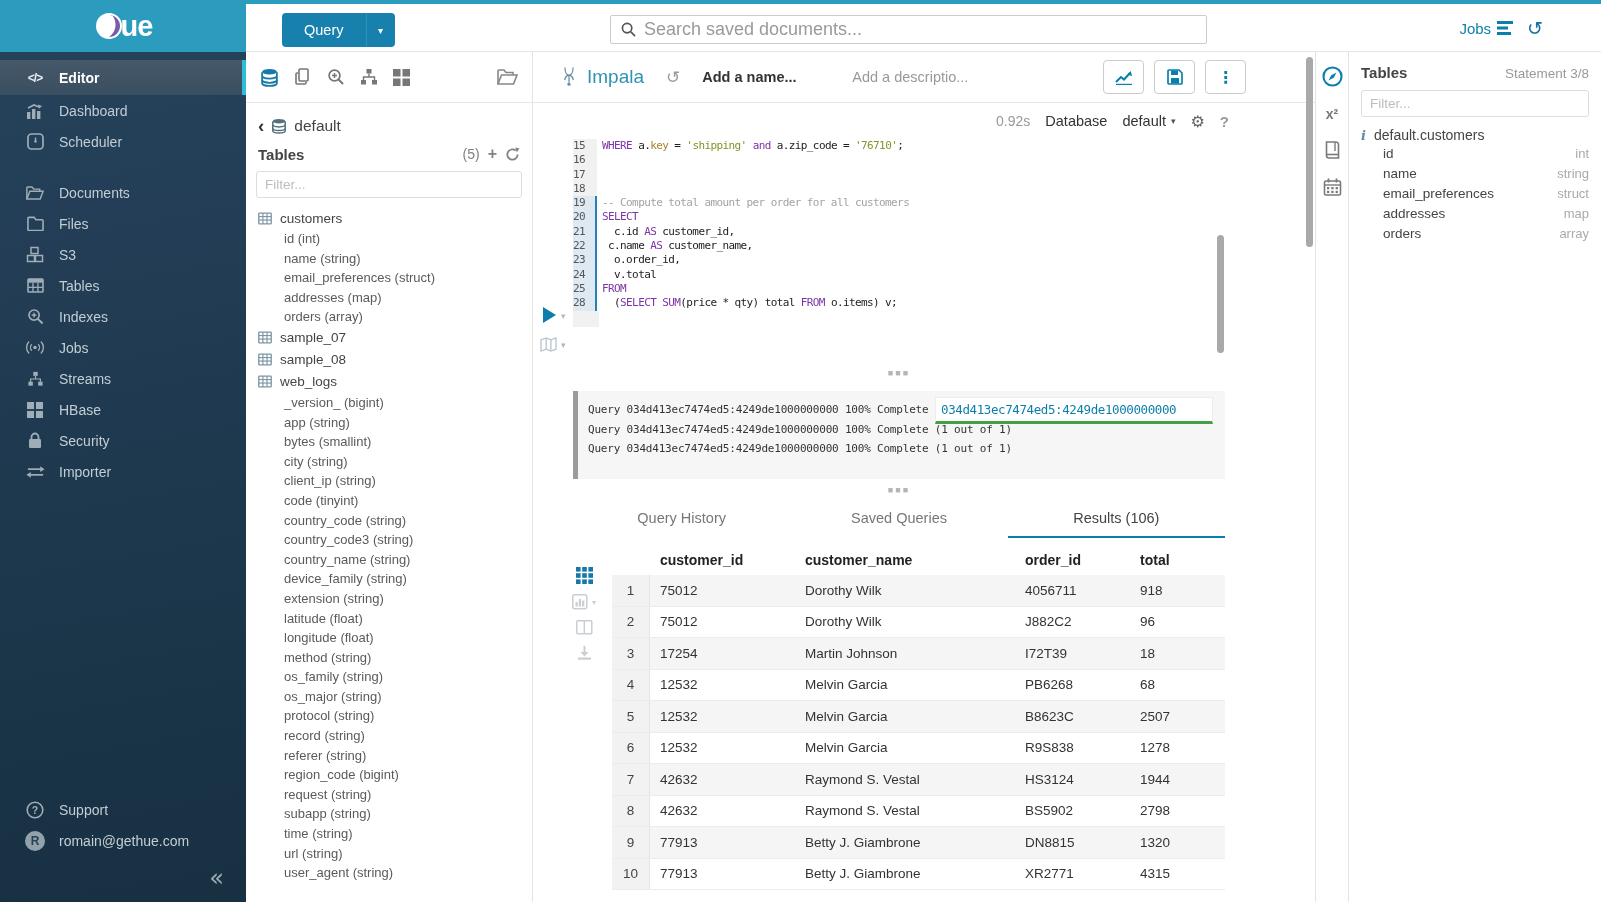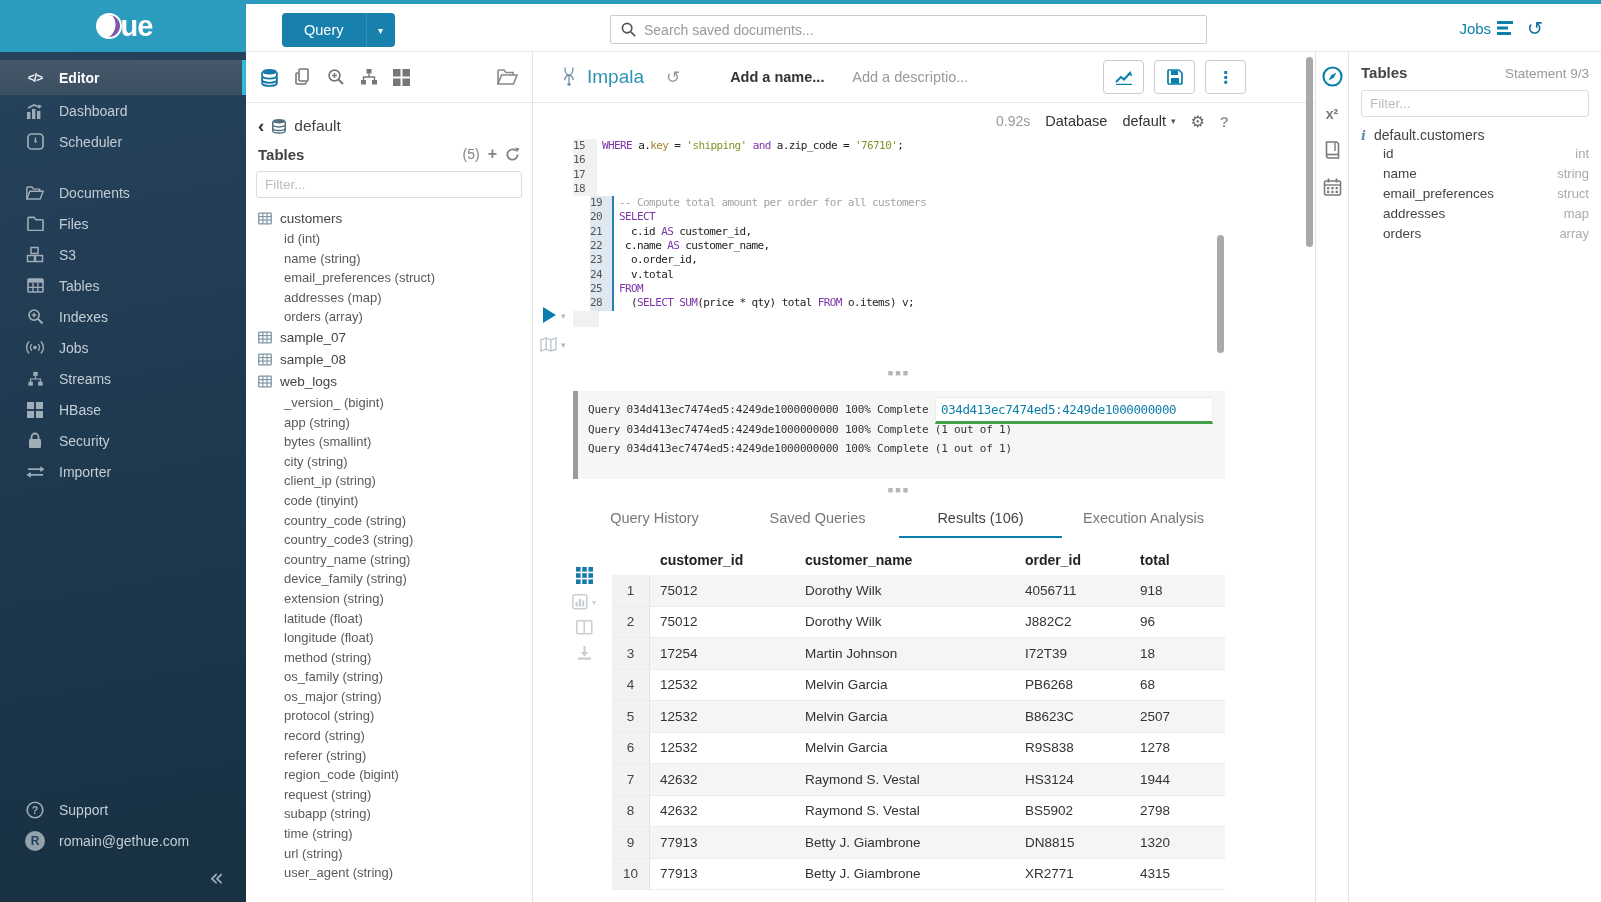--- a/index.html
+++ b/index.html
@@ -35,21 +35,21 @@
   .topbar { position:absolute; left:246px; top:0; width:1355px; height:52px; background:#fff;
     border-top:4px solid #2b9cbd; border-bottom:1px solid #e6e6e6; z-index:4; }
   .query-btn { position:absolute; left:36px; top:9px; height:34px; display:flex;
     border-radius:4px; overflow:hidden; cursor:pointer; }
   .query-main { background:#1780ac; color:#fff; font-size:14.5px; display:flex;
     align-items:center; padding:0 22px; }
   .query-caret { background:#1780ac; border-left:1px solid #2c91bb; width:29px; display:flex;
     align-items:center; justify-content:center; color:#fff; font-size:10px; }
   .search-wrap { position:absolute; left:364px; top:11px; width:597px; height:29px;
     border:1px solid #ccc; border-radius:2px; display:flex; align-items:center; background:#fff; }
-  .search-wrap input { border:none; outline:none; flex:1; font-size:14px; color:#0f172a;
+  .search-wrap input { border:none; outline:none; flex:1; font-size:18px; color:#0f172a;
     font-family:"Liberation Sans",sans-serif; }
   .search-wrap input::placeholder { color:#9a9a9a; }
   .search-ic { margin:0 8px 0 10px; color:#555; }
   .topbar-right { position:absolute; right:58px; top:0; height:48px; display:flex;
     align-items:center; gap:14px; }
   .jobs-link { color:#0b7fab; font-size:15px; display:flex; align-items:center; gap:6px; cursor:pointer; }
   .history-top-ic { color:#15719c; font-size:19px; cursor:pointer; }
 
   
   .assist-left { position:absolute; left:246px; top:52px; width:287px; height:850px;
@@ -80,21 +80,21 @@
   .col-row { height:19.6px; line-height:19.6px; padding-left:26px; font-size:13px;
     color:#5a5a5a; cursor:pointer; white-space:nowrap; }
 
   
   .main { position:absolute; left:533px; top:52px; width:782px; height:850px; background:#fff; }
   .snippet-head { height:51px; border-bottom:1px solid #e8e8e8; display:flex;
     align-items:center; padding-left:27px; }
   .engine-name { color:#2f93b6; font-size:19px; margin:0 22px 0 9px; }
   .hist-ic { color:#9a9a9a; font-size:17px; margin-right:22px; cursor:pointer; }
   .name-input { border:none; outline:none; font-size:14.5px; width:150px;
-    font-family:"Liberation Sans",sans-serif;text-align:center; }
+    font-family:"Liberation Sans",sans-serif; }
   .name-input::placeholder { color:#333; font-weight:bold; }
   .desc-input { border:none; outline:none; font-size:14.5px; width:170px;
     font-family:"Liberation Sans",sans-serif; }
   .desc-input::placeholder { color:#999; }
   .head-btns { margin-left:auto; margin-right:69px; display:flex; gap:10px; }
   .hbtn { width:41px; height:34px; border:1px solid #ccc; border-radius:4px; background:#fff;
     display:flex; align-items:center; justify-content:center; color:#0b7fab; cursor:pointer; }
   .kebab { font-size:16px; font-weight:bold; }
 
   .exec-row { height:36px; display:flex; align-items:center; justify-content:flex-end;
@@ -104,21 +104,21 @@
   .db-value { color:#333; font-size:14.5px; display:flex; align-items:center; gap:5px; cursor:pointer; }
   .db-caret { font-size:9px; color:#555; }
   .gear-ic { color:#666; font-size:16px; cursor:pointer; }
   .help-ic { color:#999; font-size:15px; font-weight:bold; cursor:pointer; }
 
   .editor-wrap { position:relative; margin-left:40px; height:216px; }
   .code-lines { font-family:"DejaVu Sans Mono", monospace; font-size:11px; letter-spacing:-0.6px; }
   .cl { display:flex; height:14.3px; line-height:14.3px; }
   .gut { width:24px; text-align:right; padding-right:19px; background:#f1f1f1; color:#555;
     border-right:2px solid #f1f1f1; flex:none; }
-  .gut.mark { background:#dfe9f2; border-right:2px solid #2a7fb5;margin-left:17px; }
+  .gut.mark { background:#dfe9f2; border-right:2px solid #2a7fb5; }
   .code { padding-left:5px; white-space:pre; color:#222; }
   .kw { color:#7c35a8; } .str { color:#7d9726; } .attr { color:#a8842c; } .cmt { color:#a3a3a3; }
   .gut-tail { width:26px; height:16px; background:#f1f1f1; }
   .play-btn { position:absolute; left:-30px; top:168px; width:0; height:0; cursor:pointer;
     border-left:13px solid #0b7fab; border-top:8px solid transparent; border-bottom:8px solid transparent; }
   .play-caret { position:absolute; left:-12px; top:172px; color:#b9b9b9; font-size:9px; cursor:pointer; }
   .book-ic { position:absolute; left:-33px; top:198px; color:#b9c4cc; cursor:pointer; display:flex; gap:4px; align-items:center;}
   .book-caret { color:#b0b8bf; font-size:9px; }
   .editor-scrollbar { position:absolute; right:91px; top:183px; width:7px; height:118px;
     background:#a9a9a9; border-radius:4px; }
@@ -684,21 +684,20 @@
     </div>
 
   <div class="tabs-row">
 
       <div class="tab">Query History</div>
 
       <div class="tab">Saved Queries</div>
 
       <div class="tab active">Results (106)</div>
 
-      <div class="tab">Execution Analysis</div>
 
   </div>
 
   <div class="results-area">
     <div class="res-rail">
       <span class="rail-ic" style="color:#1679a8">
         <svg width="17" height="17" viewBox="0 0 17 17">
             <g fill="currentColor">
               <rect x="0" y="0" width="4.6" height="4.6"></rect>
               <rect x="6.2" y="0" width="4.6" height="4.6"></rect>
@@ -863,21 +862,21 @@
           <rect x="12.6" y="12.8" width="2.3" height="2.3"></rect>
         </g>
       </svg>
   </span>
 </div>
 <div class="vdiv2"></div>
 
 <div class="assist-right">
   <div class="ar-head">
     <span class="ar-title">Tables</span>
-    <span class="ar-statement">Statement 9/3</span>
+    <span class="ar-statement">Statement 3/8</span>
   </div>
   <input class="filter-input ar-filter" placeholder="Filter..." style="">
   <div class="ar-table">
     <span class="info-i">i</span>
     <span>default.customers</span>
   </div>
   <div>
 
       <div class="ar-col">
         <span class="ar-col-name">id</span>

